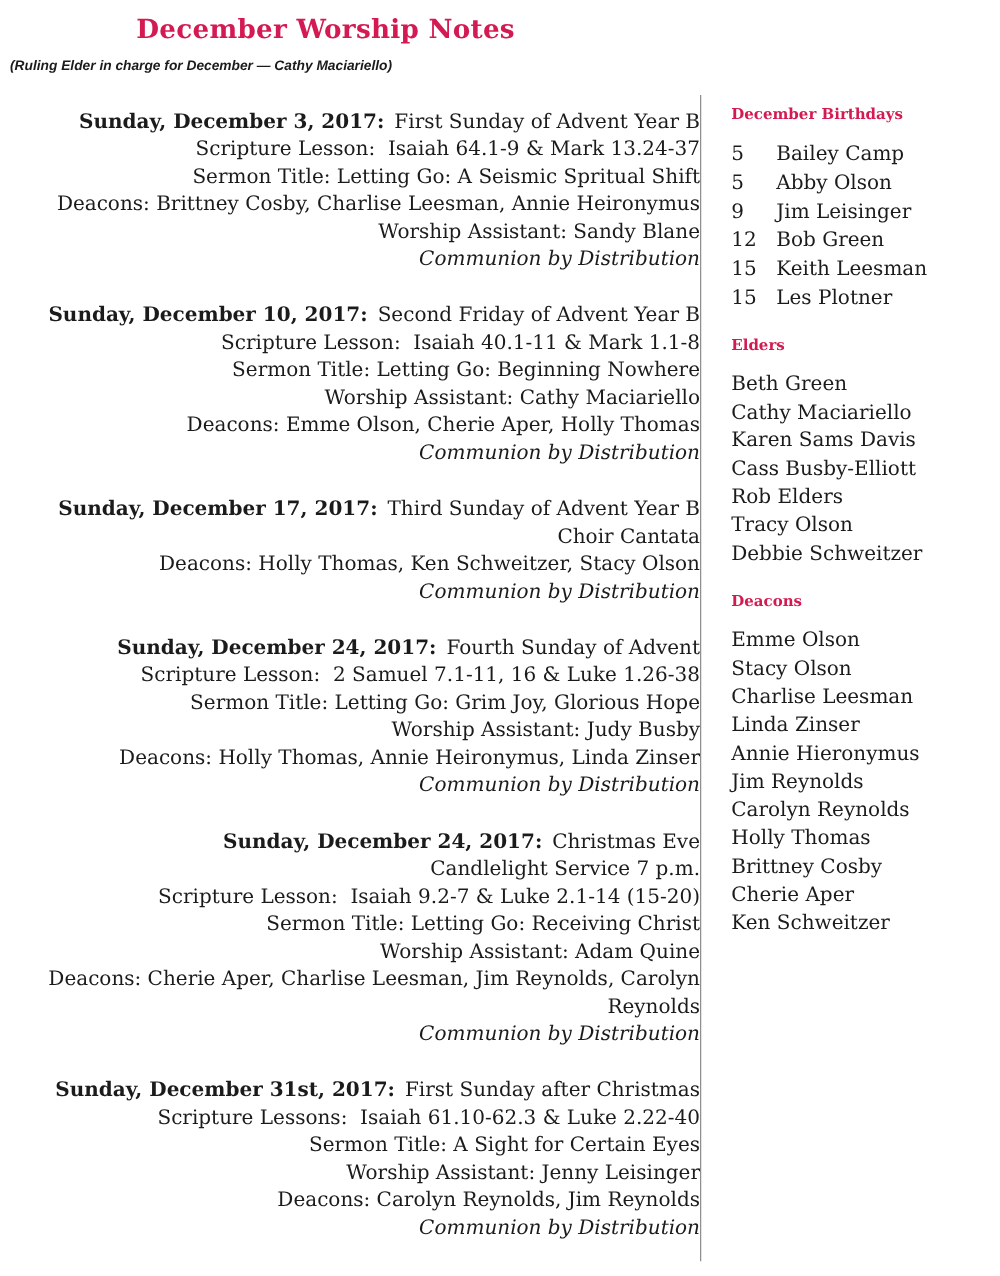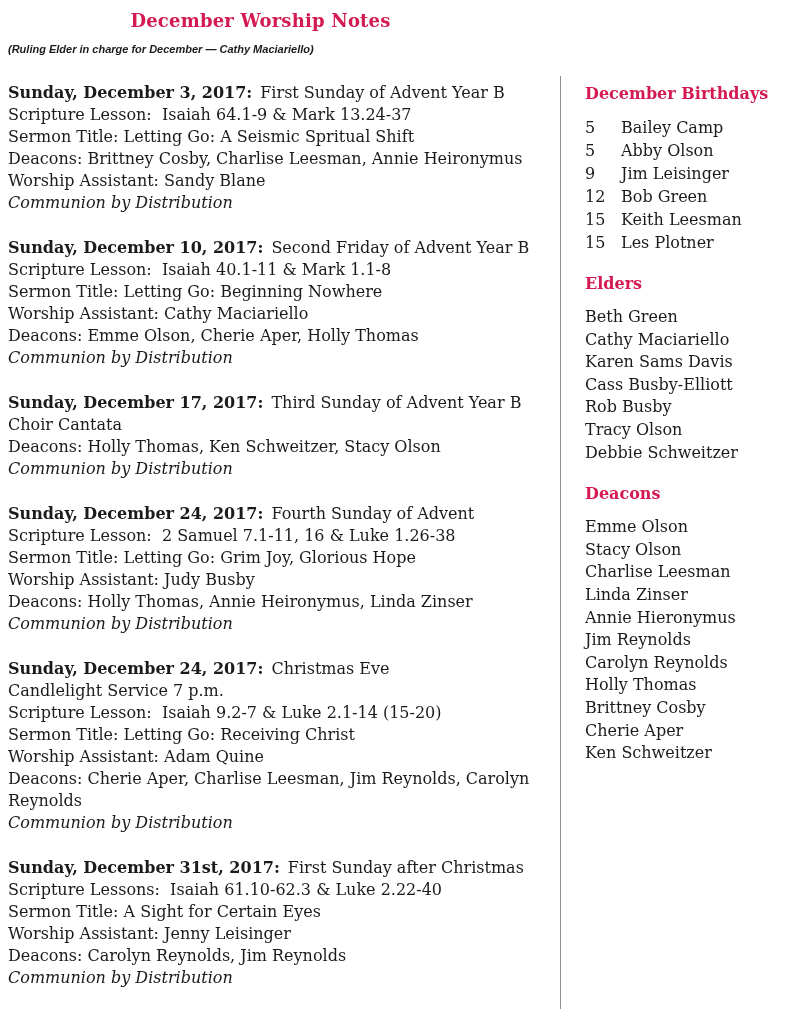--- a/index.html
+++ b/index.html
@@ -12,21 +12,21 @@
   .page {
     display: flex;
     box-sizing: border-box;
     width: 800px; height: 1021px;
     padding: 6px 10px 0 8px;
   }
   .main { width: 552px; flex: 0 0 552px; }
   .doc-title {
     width: 505px;
     text-align: center;
-    font-size: 18px;
+    font-size: 21px;
     font-weight: bold;
     color: var(--accent, #d41a52);
     margin: 4px 0 7px 0;
     letter-spacing: 0.2px;
   }
   .doc-subtitle {
     font-family: Liberation Sans, sans-serif;
     font-style: italic;
     font-weight: bold;
     font-size: 11px;
@@ -34,38 +34,38 @@
   }
   .line {
     margin: 0;
     font-size: 16px;
     line-height: 22px;
     white-space: pre-wrap;
   }
   .bold { font-weight: bold; }
   .occasion { margin-left: 8px; }
   .italic { font-style: italic; }
-  .service-block { margin-bottom: 23px; }
+  .service-block { margin-bottom: 23px; text-align: right; }
   .divider {
     width: 1px;
     background: var(--divider, #8f8f8f);
     margin-top: 70px;
     margin-bottom: 12px;
     flex: 0 0 1px;
   }
   .sidebar {
     flex: 1;
     padding-left: 24px;
     padding-top: 78px;
     box-sizing: border-box;
   }
   .side-heading {
     color: var(--accent, #d41a52);
     font-weight: bold;
-    font-size: 16px;
+    font-size: 12px;
     margin: 0 0 13px 0;
   }
   .side-heading.gap { margin-top: 20px; }
   .bday-row { display: flex; font-size: 16px; line-height: 23px; }
   .bday-day { flex: 0 0 36px; }
   .name-line { margin: 0; font-size: 16px; line-height: 22.6px; }
 </style>
 </head>
 <body>
 
@@ -155,21 +155,21 @@
           <span class="bday-name">Les Plotner</span>
         </div>
       </div>
 
     <h2 class="side-heading gap">Elders</h2>
     <div>
         <p class="name-line">Beth Green</p>
         <p class="name-line">Cathy Maciariello</p>
         <p class="name-line">Karen Sams Davis</p>
         <p class="name-line">Cass Busby-Elliott</p>
-        <p class="name-line">Rob Busby</p>
+        <p class="name-line">Rob Elders</p>
         <p class="name-line">Tracy Olson</p>
         <p class="name-line">Debbie Schweitzer</p>
       </div>
 
     <h2 class="side-heading gap">Deacons</h2>
     <div>
         <p class="name-line">Emme Olson</p>
         <p class="name-line">Stacy Olson</p>
         <p class="name-line">Charlise Leesman</p>
         <p class="name-line">Linda Zinser</p>

